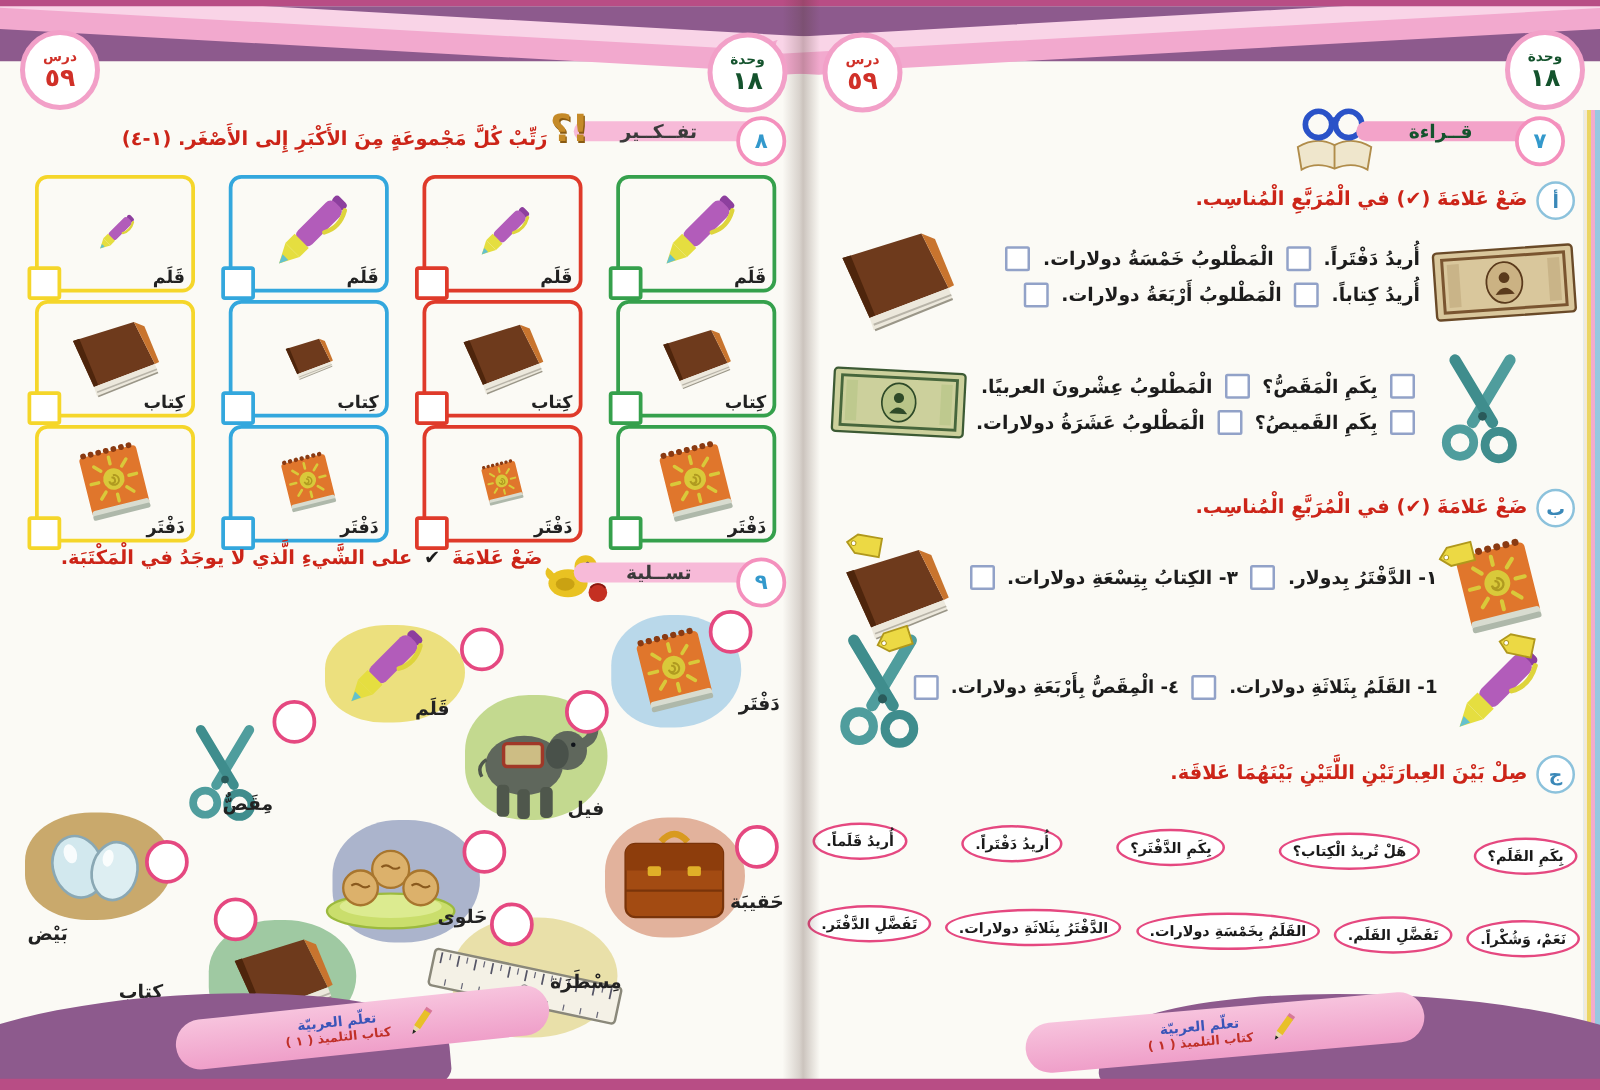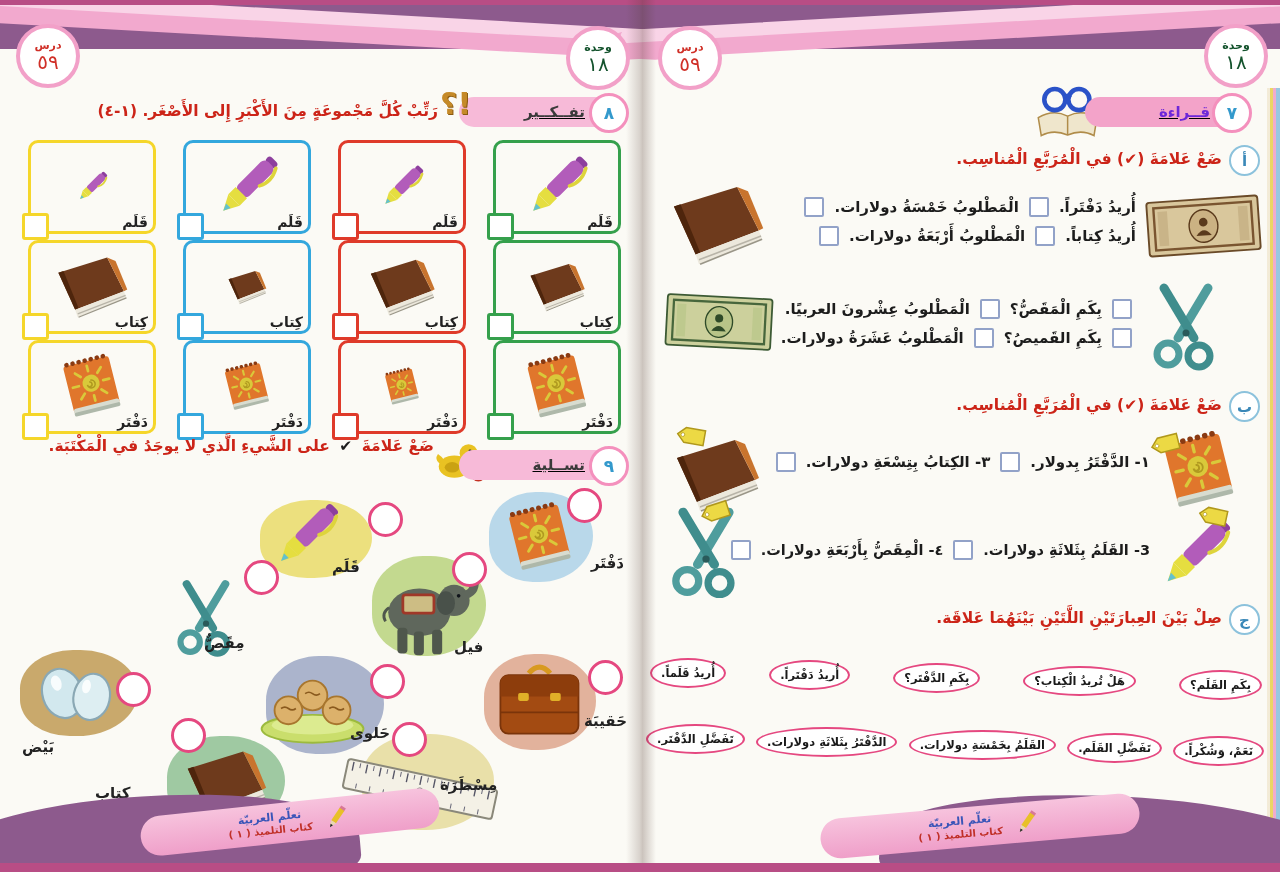--- a/index.html
+++ b/index.html
@@ -24,29 +24,29 @@
   .ribbon.rl{left:140px;top:802px;width:300px;transform:rotate(-6deg);}
   .ribbon.rr{left:820px;top:806px;width:320px;transform:rotate(-5deg);}
   .ftcol{display:flex;flex-direction:column;align-items:center;direction:rtl;line-height:1.25;}
   .ft1{color:#3a55b8;font-size:11px;font-weight:bold;}
   .ft2{color:#c03028;font-size:10px;font-weight:bold;}
   .pgnum{position:absolute;width:74px;height:74px;background:#fff;border:5px solid #bc6ba4;border-radius:50%;
     display:flex;align-items:center;justify-content:center;font-weight:bold;font-size:30px;color:#44304a;z-index:6;}
   .badge{position:absolute;width:56px;height:56px;border-radius:50%;background:#fff;border:4px solid #f2a0c8;
     display:flex;flex-direction:column;align-items:center;justify-content:center;line-height:1;z-index:6;}
   .badge .bw{font-size:11px;font-weight:bold;}
-  .badge .bn{font-size:20px;font-weight:normal;margin-top:1px;}
+  .badge .bn{font-size:20px;font-weight:bold;margin-top:1px;}
   .badge.red{color:#d03028;}
   .badge.pink{color:#14532d;}
   
-  .pill{position:absolute;height:30px;background:#f7bad8;border-radius:16px;display:flex;align-items:center;
-    justify-content:flex-end;z-index:2;text-decoration:underline;}
+  .pill{position:absolute;height:16px;background:#f7bad8;border-radius:16px;display:flex;align-items:center;
+    justify-content:center;z-index:2;}
   .pill .ptxt{font-size:15px;font-weight:bold;color:#3a3a3a;padding-left:10px;padding-right:40px;letter-spacing:1px;}
   .pill.deep{background:#f3a3c9;}
-  .pill.deep .ptxt{color:#6d28d9;}
+  .pill.deep .ptxt{color:#14532d;}
   .numcirc{position:absolute;width:34px;height:34px;border-radius:50%;background:#fff;border:3px solid #f490bd;
     display:flex;align-items:center;justify-content:center;font-size:17px;font-weight:bold;color:#3399cc;z-index:3;}
   .instr{position:absolute;direction:rtl;text-align:right;color:#cc2418;font-weight:bold;font-size:15.5px;
     line-height:1.3;z-index:2;white-space:nowrap;}
   .instr .chk{color:#1c1c1c;padding:0 4px;}
   .marks{position:absolute;font-size:30px;font-weight:bold;color:#c58a28;z-index:3;text-shadow:1px 1px 0 #8a5a10;}
   .mk{position:absolute;width:27px;height:27px;border-radius:50%;background:#fff;border:2px solid #8cc2dc;
     display:flex;align-items:center;justify-content:center;font-size:15px;font-weight:bold;color:#3a88b8;z-index:2;}
   
   .grid8{position:absolute;left:28px;top:140px;display:grid;grid-template-columns:repeat(4,128px);
@@ -386,21 +386,21 @@
     <span class="ilab" style="left:82px;top:64px">قَلَم</span>
   </div>
   <div class="item" style="left:487px;top:488px;width:150px;height:100px">
     <div class="blob" style="left:2px;top:4px;width:104px;height:90px;background:#b9d8ea"></div>
     <svg class="isvg" style="left:10px;top:8px;width:86px;height:84px">
         <use href="#sym-notebook"></use>
       </svg>
     <span class="ring" style="left:80px;top:0px"></span>
     <span class="ilab" style="left:104px;top:66px">دَفْتَر</span>
   </div>
-  <div class="item" style="left:156px;top:558px;width:125px;height:115px">
+  <div class="item" style="left:130px;top:558px;width:125px;height:115px">
     <svg class="isvg" style="left:6px;top:16px;width:88px;height:94px">
         <use href="#sym-scissors"></use>
       </svg>
     <span class="ring" style="left:88px;top:2px"></span>
     <span class="ilab" style="left:48px;top:76px">مِقَصٌّ</span>
   </div>
   <div class="item" style="left:366px;top:542px;width:130px;height:122px">
     <div class="blob" style="left:6px;top:14px;width:114px;height:100px;background:#c3d98f"></div>
     <svg class="isvg" style="left:8px;top:20px;width:108px;height:96px">
         <use href="#sym-elephant"></use>
@@ -533,21 +533,21 @@
       <use href="#sym-tag"></use>
     </svg>
   <svg class="icnwrap" style="left:1138px;top:508px;width:114px;height:92px">
       <use href="#sym-pen"></use>
     </svg>
   <svg class="tagsvg" style="left:1198px;top:506px;width:30px;height:20px;transform:rotate(12deg)">
       <use href="#sym-tag"></use>
     </svg>
   <div class="sentcol" style="left:778px;top:540px;width:372px">
     <div class="sent" style="font-size:14.5px">
-      <span>3- القَلَمُ بِثَلاثَةِ دولارات.</span>
+      <span>1- القَلَمُ بِثَلاثَةِ دولارات.</span>
       <span class="cbx"></span>
       <span>٤- الْمِقَصُّ بِأَرْبَعَةِ دولارات.</span>
       <span class="cbx"></span>
     </div>
   </div>
 
   <div class="mk" style="left:1229px;top:604px">ج</div>
   <div class="instr" style="left:950px;top:608px;width:272px">صِلْ بَيْنَ العِبارَتَيْنِ اللَّتَيْنِ بَيْنَهُمَا عَلاقَة.</div>
 
   <div class="ovrow" style="left:650px;top:658px;width:612px">

